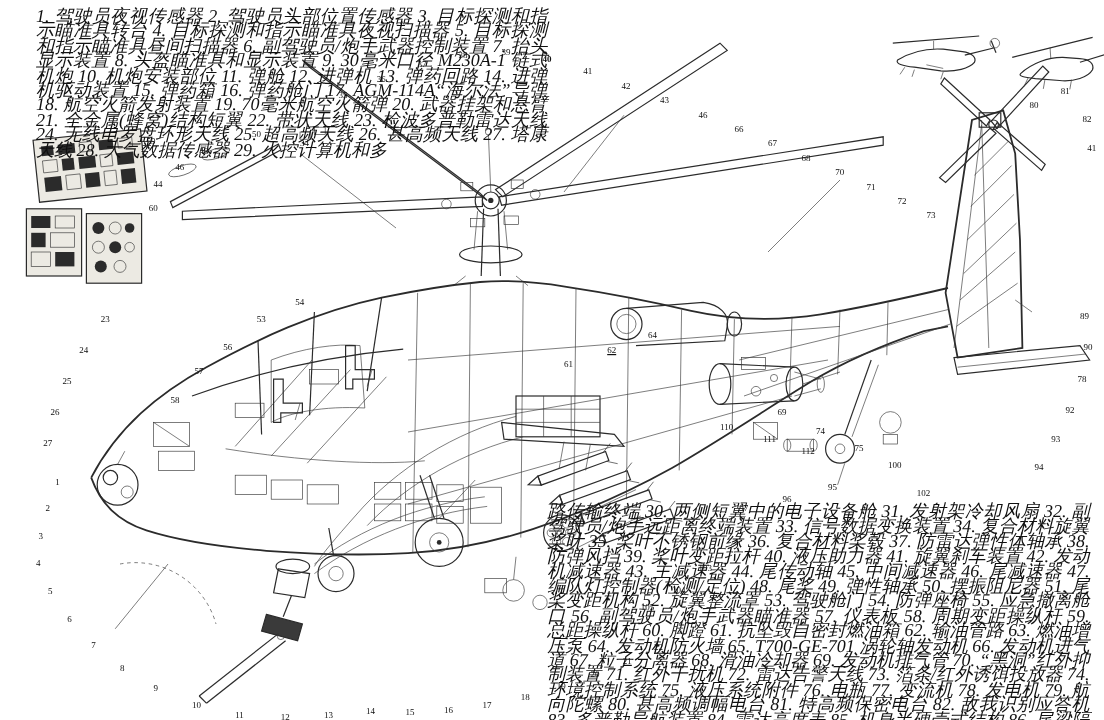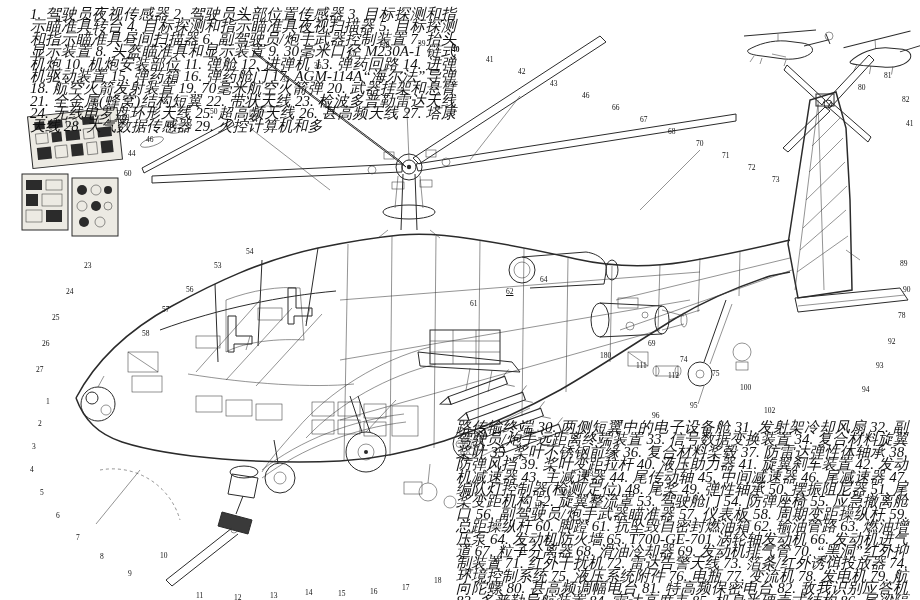--- a/index.html
+++ b/index.html
@@ -332,21 +332,21 @@
   <div id="callouts">
       <span class="callout" style="left: 46px; top: 398px;">1</span>
       <span class="callout" style="left: 38px; top: 420px;">2</span>
       <span class="callout" style="left: 32px; top: 443px;">3</span>
       <span class="callout" style="left: 30px; top: 466px;">4</span>
       <span class="callout" style="left: 40px; top: 489px;">5</span>
       <span class="callout" style="left: 56px; top: 512px;">6</span>
       <span class="callout" style="left: 76px; top: 534px;">7</span>
       <span class="callout" style="left: 100px; top: 553px;">8</span>
       <span class="callout" style="left: 128px; top: 570px;">9</span>
-      <span class="callout" style="left: 160px; top: 552px; text-align: right;">10</span>
+      <span class="callout" style="left: 160px; top: 584px; text-align: right;">10</span>
       <span class="callout" style="left: 196px; top: 592px;">11</span>
       <span class="callout" style="left: 234px; top: 594px;">12</span>
       <span class="callout" style="left: 270px; top: 592px;">13</span>
       <span class="callout" style="left: 305px; top: 589px;">14</span>
       <span class="callout" style="left: 338px; top: 590px;">15</span>
       <span class="callout" style="left: 370px; top: 588px;">16</span>
       <span class="callout" style="left: 402px; top: 584px;">17</span>
       <span class="callout" style="left: 434px; top: 577px;">18</span>
       <span class="callout" style="left: 464px; top: 568px;">19</span>
       <span class="callout" style="left: 492px; top: 558px;">20</span>
@@ -403,18 +403,18 @@
       <span class="callout" style="left: 876px; top: 362px;">93</span>
       <span class="callout" style="left: 862px; top: 386px;">94</span>
       <span class="callout" style="left: 690px; top: 402px;">95</span>
       <span class="callout" style="left: 652px; top: 412px;">96</span>
       <span class="callout" style="left: 616px; top: 420px;">97</span>
       <span class="callout" style="left: 740px; top: 384px; text-align: center;">100</span>
       <span class="callout" style="left: 764px; top: 396px; margin-top: 11px;">102</span>
       <span class="callout" style="left: 582px; top: 470px;">103</span>
       <span class="callout" style="left: 560px; top: 488px;">104</span>
       <span class="callout" style="left: 534px; top: 502px;">105</span>
-      <span class="callout" style="left: 600px; top: 352px;">180</span>
+      <span class="callout" style="left: 600px; top: 352px;">110</span>
       <span class="callout" style="left: 636px; top: 362px;">111</span>
       <span class="callout" style="left: 668px; top: 372px;">112</span>
     </div>
 
 </div>
 
 </body></html>

